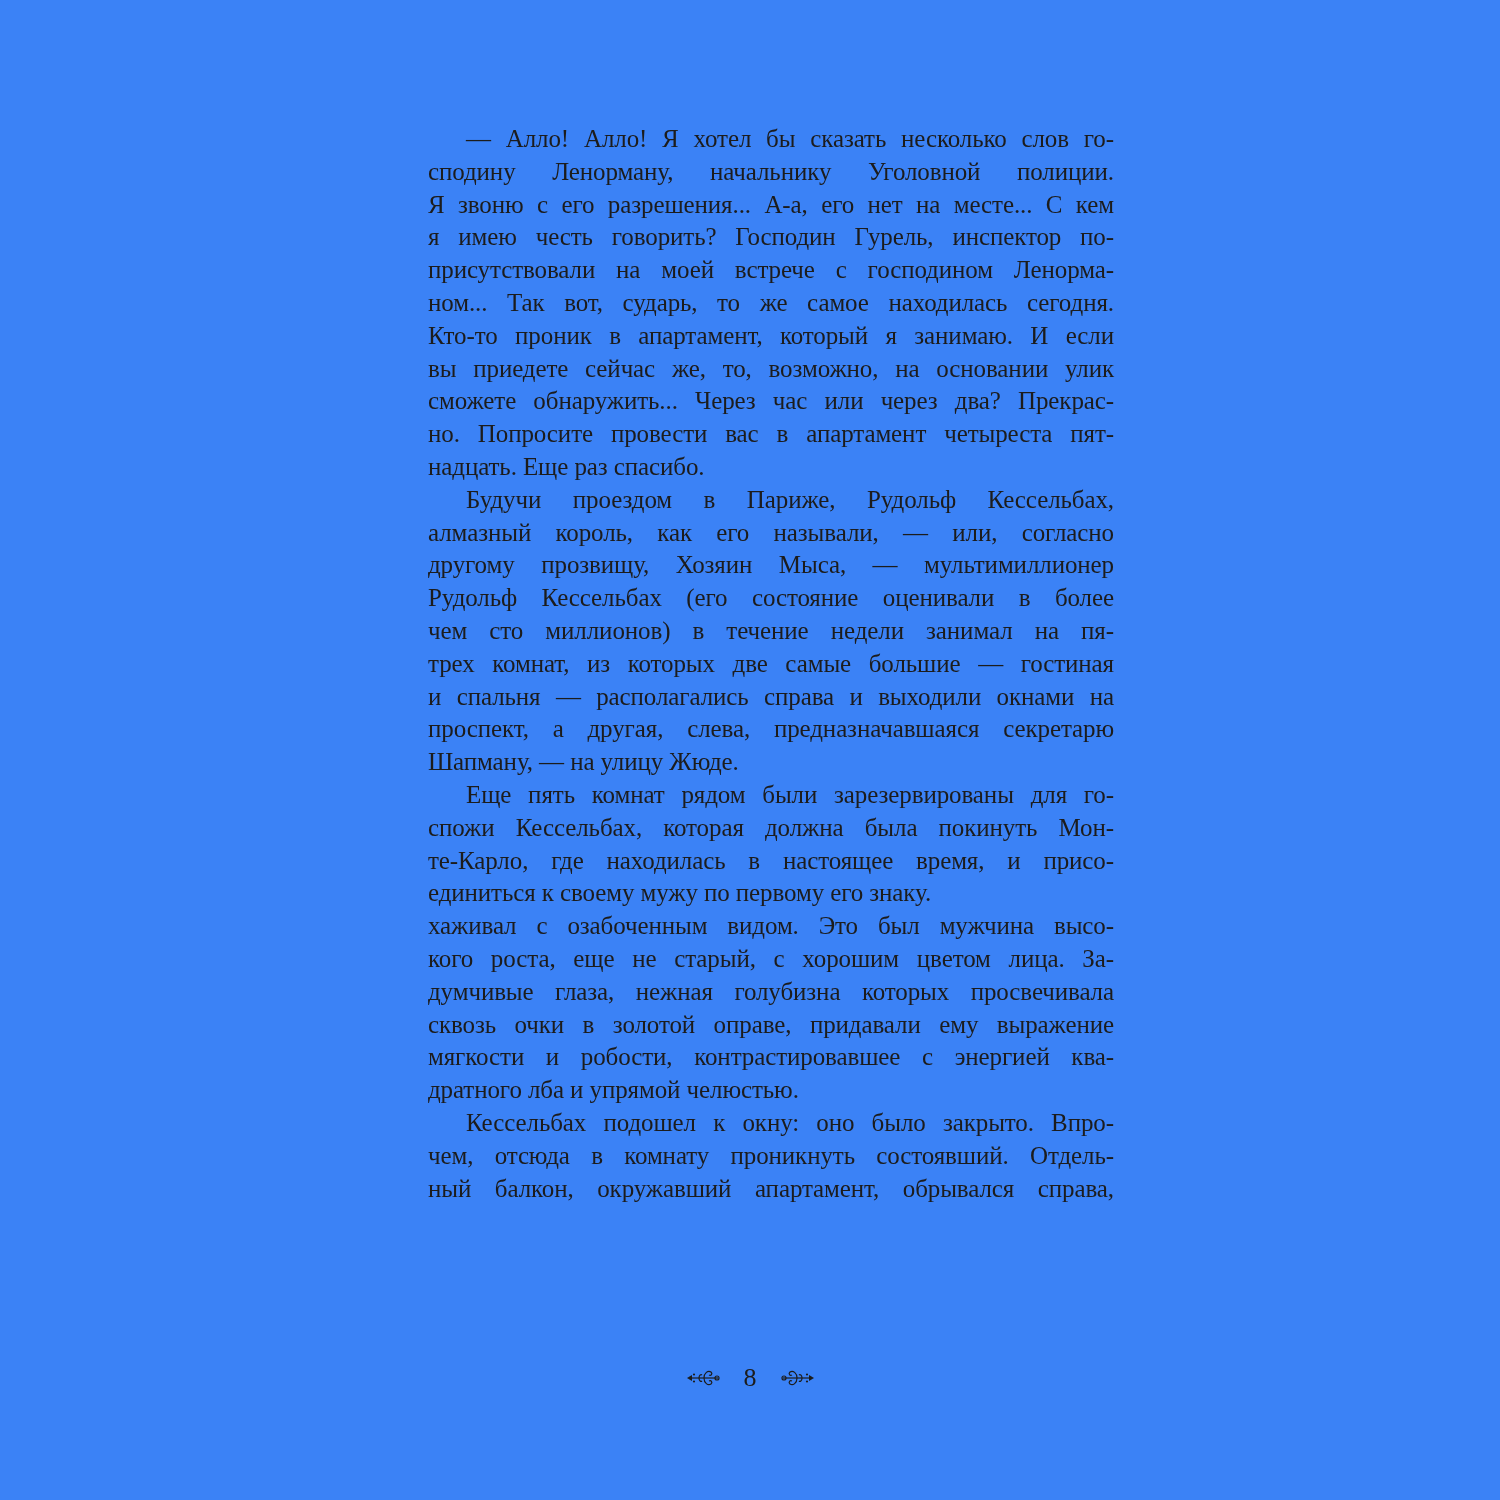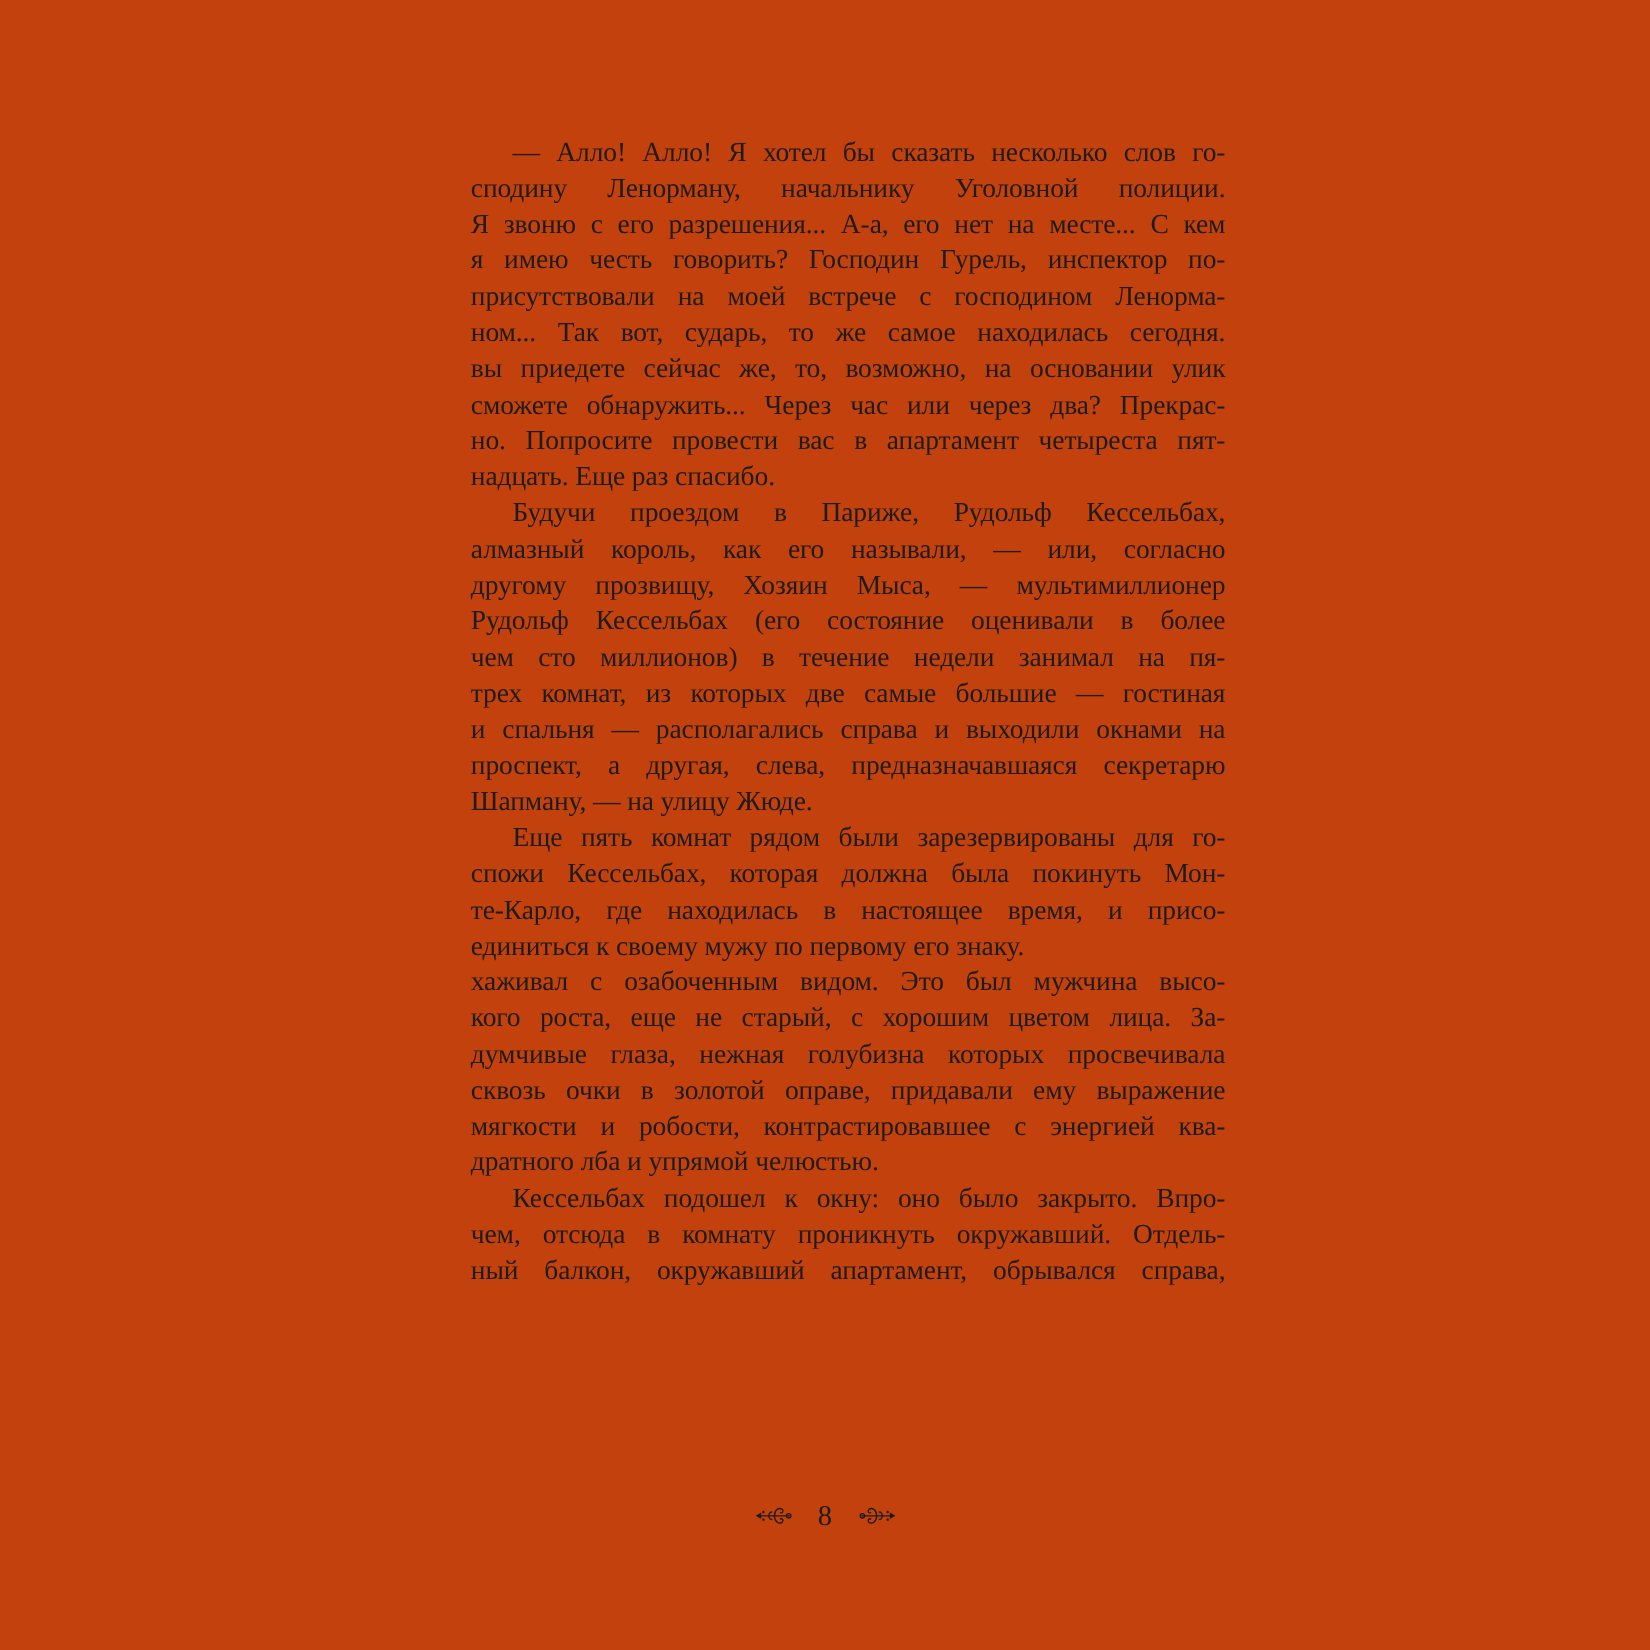--- a/index.html
+++ b/index.html
@@ -12,21 +12,21 @@
       height: 1500px;
       position: relative;
       overflow: hidden;
     }
     .page {
       position: absolute;
       left: 0;
       top: 0;
       width: 1500px;
       height: 1500px;
-      background: #c2410c;
+      background: #3b82f6;
     }
     .text-block {
       position: absolute;
       left: 428px;
       top: 123px;
       width: 686px;
     }
     .line {
       display: block;
       height: 32.8px;
@@ -79,20 +79,21 @@
 <div class="page">
   <div class="text-block">
 
     <div>
       <span class="line indent">— Алло! Алло! Я хотел бы сказать несколько слов го-</span>
       <span class="line">сподину Ленорману, начальнику Уголовной полиции.</span>
       <span class="line">Я звоню с его разрешения... А-а, его нет на месте... С кем</span>
       <span class="line">я имею честь говорить? Господин Гурель, инспектор по-</span>
       <span class="line">присутствовали на моей встрече с господином Ленорма-</span>
       <span class="line">ном... Так вот, сударь, то же самое находилась сегодня.</span>
+      <span class="line">Кто-то проник в апартамент, который я занимаю. И если</span>
       <span class="line">вы приедете сейчас же, то, возможно, на основании улик</span>
       <span class="line">сможете обнаружить... Через час или через два? Прекрас-</span>
       <span class="line">но. Попросите провести вас в апартамент четыреста пят-</span>
       <span class="line last">надцать. Еще раз спасибо.</span>
     </div>
 
     <div>
       <span class="line indent">Будучи проездом в Париже, Рудольф Кессельбах,</span>
       <span class="line">алмазный король, как его называли, — или, согласно</span>
       <span class="line">другому прозвищу, Хозяин Мыса, — мультимиллионер</span>
@@ -115,21 +116,21 @@
       <span class="line">хаживал с озабоченным видом. Это был мужчина высо-</span>
       <span class="line">кого роста, еще не старый, с хорошим цветом лица. За-</span>
       <span class="line">думчивые глаза, нежная голубизна которых просвечивала</span>
       <span class="line">сквозь очки в золотой оправе, придавали ему выражение</span>
       <span class="line">мягкости и робости, контрастировавшее с энергией ква-</span>
       <span class="line last">дратного лба и упрямой челюстью.</span>
     </div>
 
     <div>
       <span class="line indent">Кессельбах подошел к окну: оно было закрыто. Впро-</span>
-      <span class="line">чем, отсюда в комнату проникнуть окружавший. Отдель-</span>
+      <span class="line">чем, отсюда в комнату проникнуть состоявший. Отдель-</span>
       <span class="line">ный балкон, окружавший апартамент, обрывался справа,</span>
     </div>
 
   </div>
 
   <div class="folio">
     <span class="ornament">
       <svg viewBox="0 0 36 24" xmlns="http://www.w3.org/2000/svg">
         <g fill="none" stroke="#1c1c1c" stroke-width="1.2">
           <line x1="3" y1="12" x2="32" y2="12"></line>

